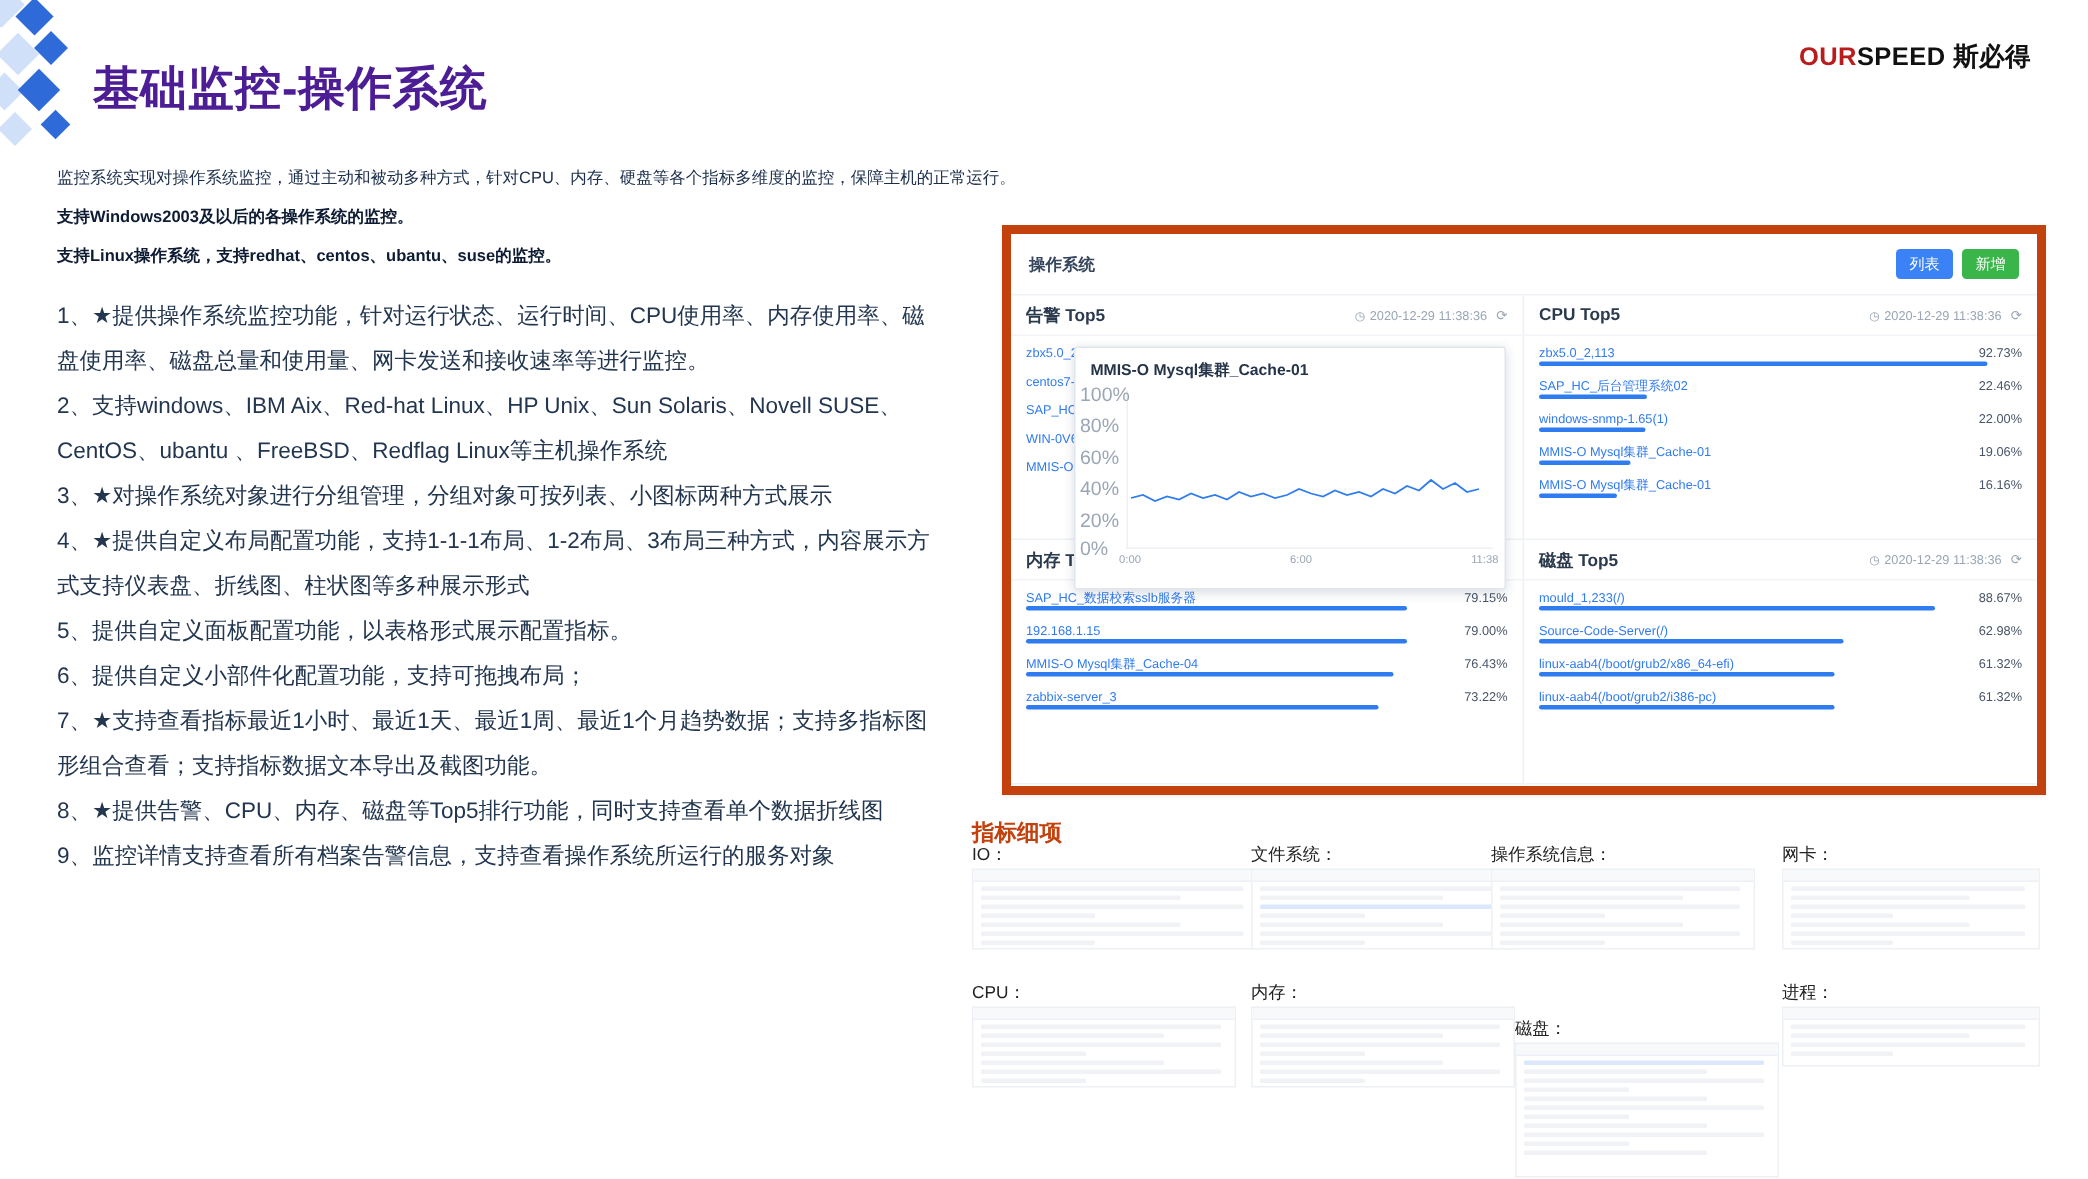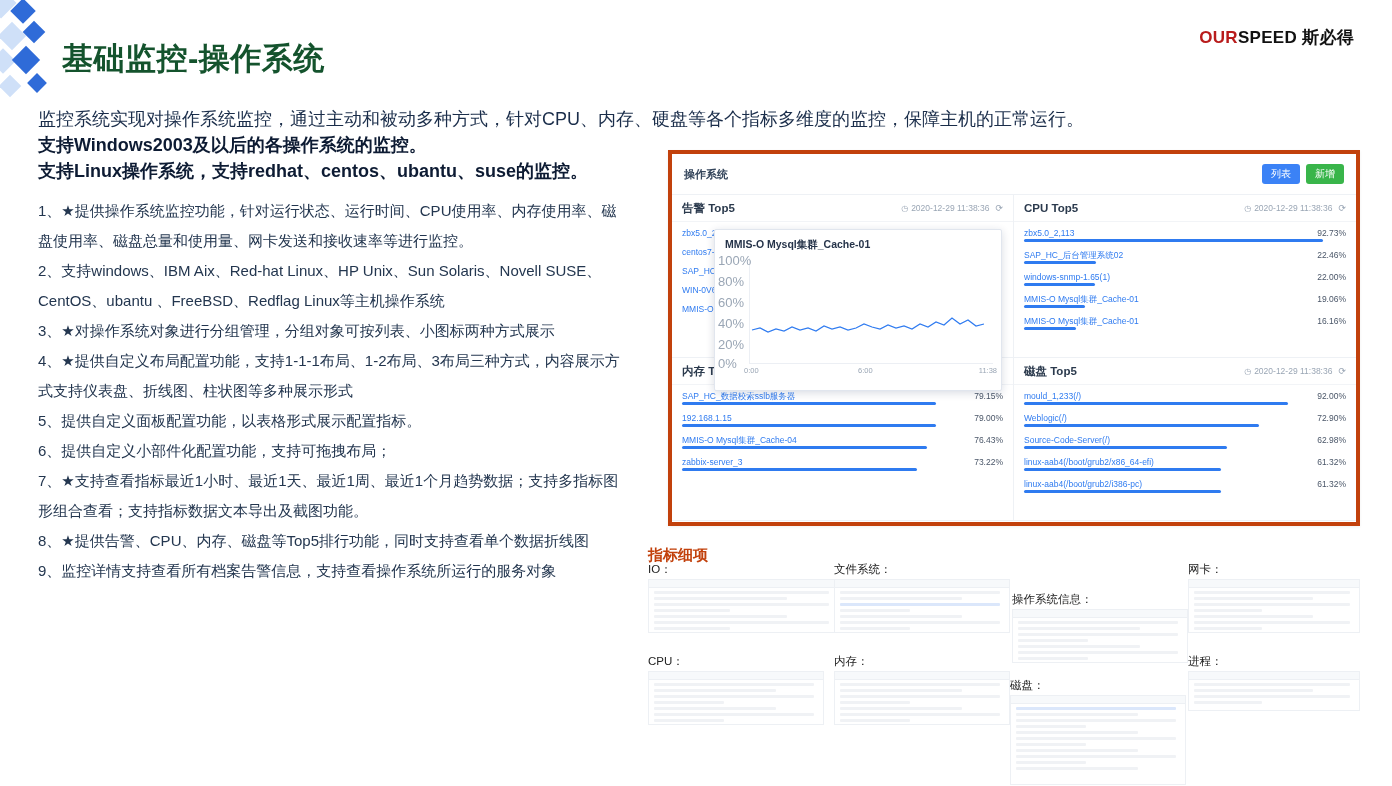--- a/index.html
+++ b/index.html
@@ -17,37 +17,37 @@
   .deco i.pale{background:#cfe0f8;}
   
   .brand{
     position:absolute;right:38px;top:26px;
     font-size:17px;font-weight:bold;letter-spacing:.3px;
   }
   .brand .red{color:#b91c1c;}
   .brand .blk{color:#111;}
   .title{
     position:absolute;left:62px;top:38px;
-    font-size:31px;font-weight:bold;color:#14532d;letter-spacing:.5px;
+    font-size:31px;font-weight:bold;color:#4c1d95;letter-spacing:.5px;
   }
   .intro{
     position:absolute;left:38px;top:106px;width:1320px;
-    font-size:18px;color:#1a2d4a;line-height:26px;
+    font-size:11px;color:#1a2d4a;line-height:26px;
   }
   .intro .b{font-weight:bold;color:#0d1b33;display:block;}
   
   .bullets{
     position:absolute;left:38px;top:196px;width:592px;
     font-size:15px;line-height:30px;color:#23364f;
   }
   .bullets p{margin:0;}
   
   .dash{
     position:absolute;left:668px;top:150px;width:684px;height:368px;
-    background:#fff;border:4px solid #c2410c;box-shadow:0 1px 3px rgba(0,0,0,.06);
+    background:#fff;border:6px solid #c2410c;box-shadow:0 1px 3px rgba(0,0,0,.06);
   }
   .dash-top{height:40px;border-bottom:1px solid #eef1f5;display:flex;align-items:center;padding:0 12px;}
   .dash-top .os-label{font-size:11px;color:#35465c;font-weight:bold;}
   .dash-top .spacer{flex:1;}
   .btn{
     font-size:10px;color:#fff;background:#3b82f6;border-radius:3px;
     padding:3px 9px;margin-left:6px;
   }
   .btn.green{background:#39b54a;}
   .panels{display:flex;flex-wrap:wrap;}
@@ -196,22 +196,21 @@
       </div>
     </div>
 
     <div class="panel">
       <div class="panel-hd">
         <span class="t">磁盘 Top5</span>
         <span class="ts"><span class="clk">◷</span><span>2020-12-29 11:38:36</span></span>
         <span class="rf">⟳</span>
       </div>
       <div class="rows">
-        <div class="row"><span class="nm">mould_1,233(/)</span><span class="pct">92.00%</span><span class="bar"><i style="width:82.01%"></i></span></div>
-        <div class="row"><span class="nm">Weblogic(/)</span><span class="pct">72.90%</span><span class="bar"><i style="width:72.9%"></i></span></div>
+        <div class="row"><span class="nm">mould_1,233(/)</span><span class="pct">88.67%</span><span class="bar"><i style="width:82.01%"></i></span></div>
         <div class="row"><span class="nm">Source-Code-Server(/)</span><span class="pct">62.98%</span><span class="bar"><i style="width:62.98%"></i></span></div>
         <div class="row"><span class="nm">linux-aab4(/boot/grub2/x86_64-efi)</span><span class="pct">61.32%</span><span class="bar"><i style="width:61.32%"></i></span></div>
         <div class="row"><span class="nm">linux-aab4(/boot/grub2/i386-pc)</span><span class="pct">61.32%</span><span class="bar"><i style="width:61.32%"></i></span></div>
       </div>
     </div>
 
   </div>
 
   <div class="tip">
     <div class="tip-t">MMIS-O Mysql集群_Cache-01</div>
@@ -256,21 +255,21 @@
         <div class="ln l"></div>
         <div class="ln m"></div>
         <div class="ln l blue"></div>
         <div class="ln s"></div>
         <div class="ln m"></div>
         <div class="ln l"></div>
         <div class="ln s"></div>
     </div>
   </div>
 
-  <div class="cell" style="left:364px;top:0;width:176px;margin-top:30px;">
+  <div class="cell" style="left:346px;top:0;width:176px;">
     <span class="cap">操作系统信息：</span>
     <div class="mini" style="height:52px;">
       <div class="mh"></div>
         <div class="ln l"></div>
         <div class="ln m"></div>
         <div class="ln l"></div>
         <div class="ln s"></div>
         <div class="ln m"></div>
         <div class="ln l"></div>
         <div class="ln s"></div>

